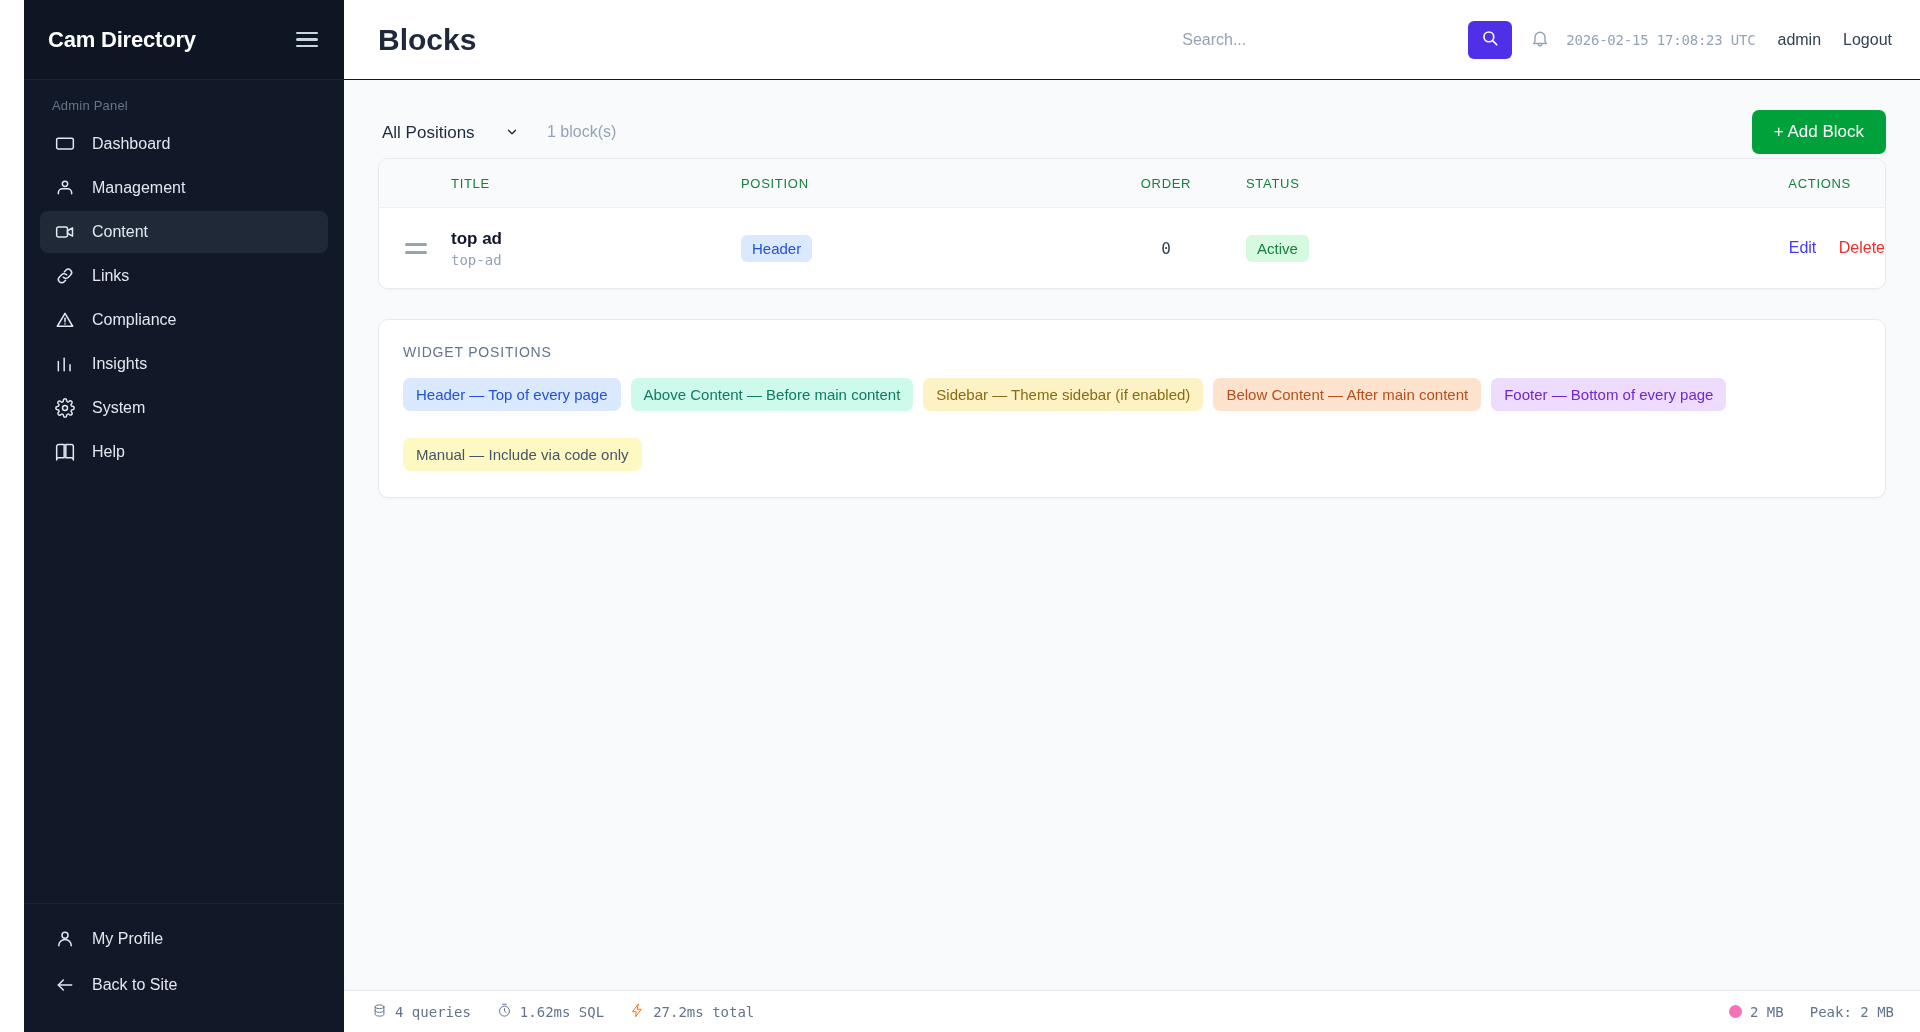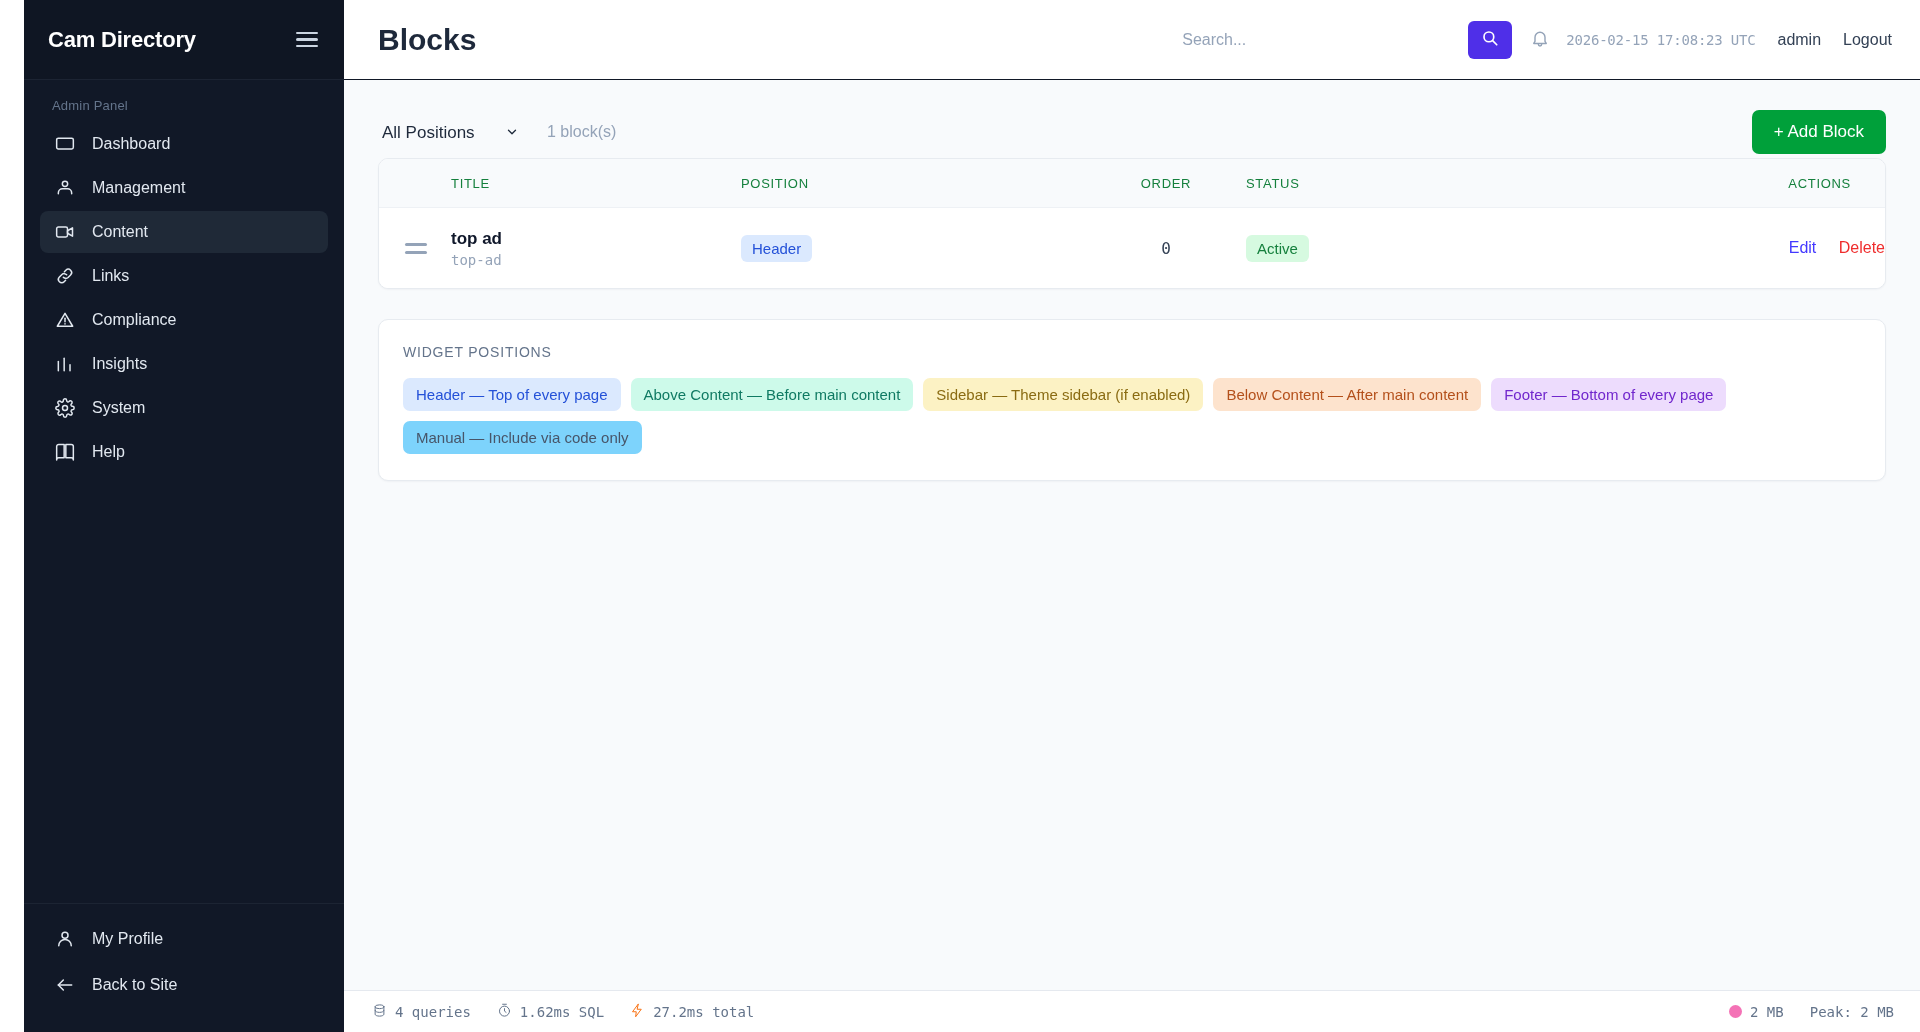--- a/index.html
+++ b/index.html
@@ -394,21 +394,21 @@
       </div>
 
       <div class="card positions-card">
         <div class="positions-title">WIDGET POSITIONS</div>
         <div class="chips">
           <span class="chip" style="background: rgb(219, 233, 254); color: rgb(36, 81, 216);">Header — Top of every page</span>
           <span class="chip" style="background: rgb(205, 250, 234); color: rgb(15, 122, 99);">Above Content — Before main content</span>
           <span class="chip" style="background: rgb(252, 242, 196); color: rgb(138, 107, 18);">Sidebar — Theme sidebar (if enabled)</span>
           <span class="chip" style="background: rgb(253, 227, 205); color: rgb(180, 80, 27);">Below Content — After main content</span>
           <span class="chip" style="background: rgb(237, 220, 253); color: rgb(113, 39, 205);">Footer — Bottom of every page</span>
-          <span class="chip" style="background: #7dd3fc; color: rgb(71, 85, 105);">Manual — Include via code only</span>
+          <span class="chip" style="background: #fef9c3; color: rgb(71, 85, 105); margin-top: 17px;">Manual — Include via code only</span>
         </div>
       </div>
 
     </div>
 
     <footer class="statusbar">
       <div class="sb-group">
         <span>
           <svg viewBox="0 0 24 24" stroke="#64748b">
               <ellipse cx="12" cy="6" rx="7" ry="3"></ellipse>

